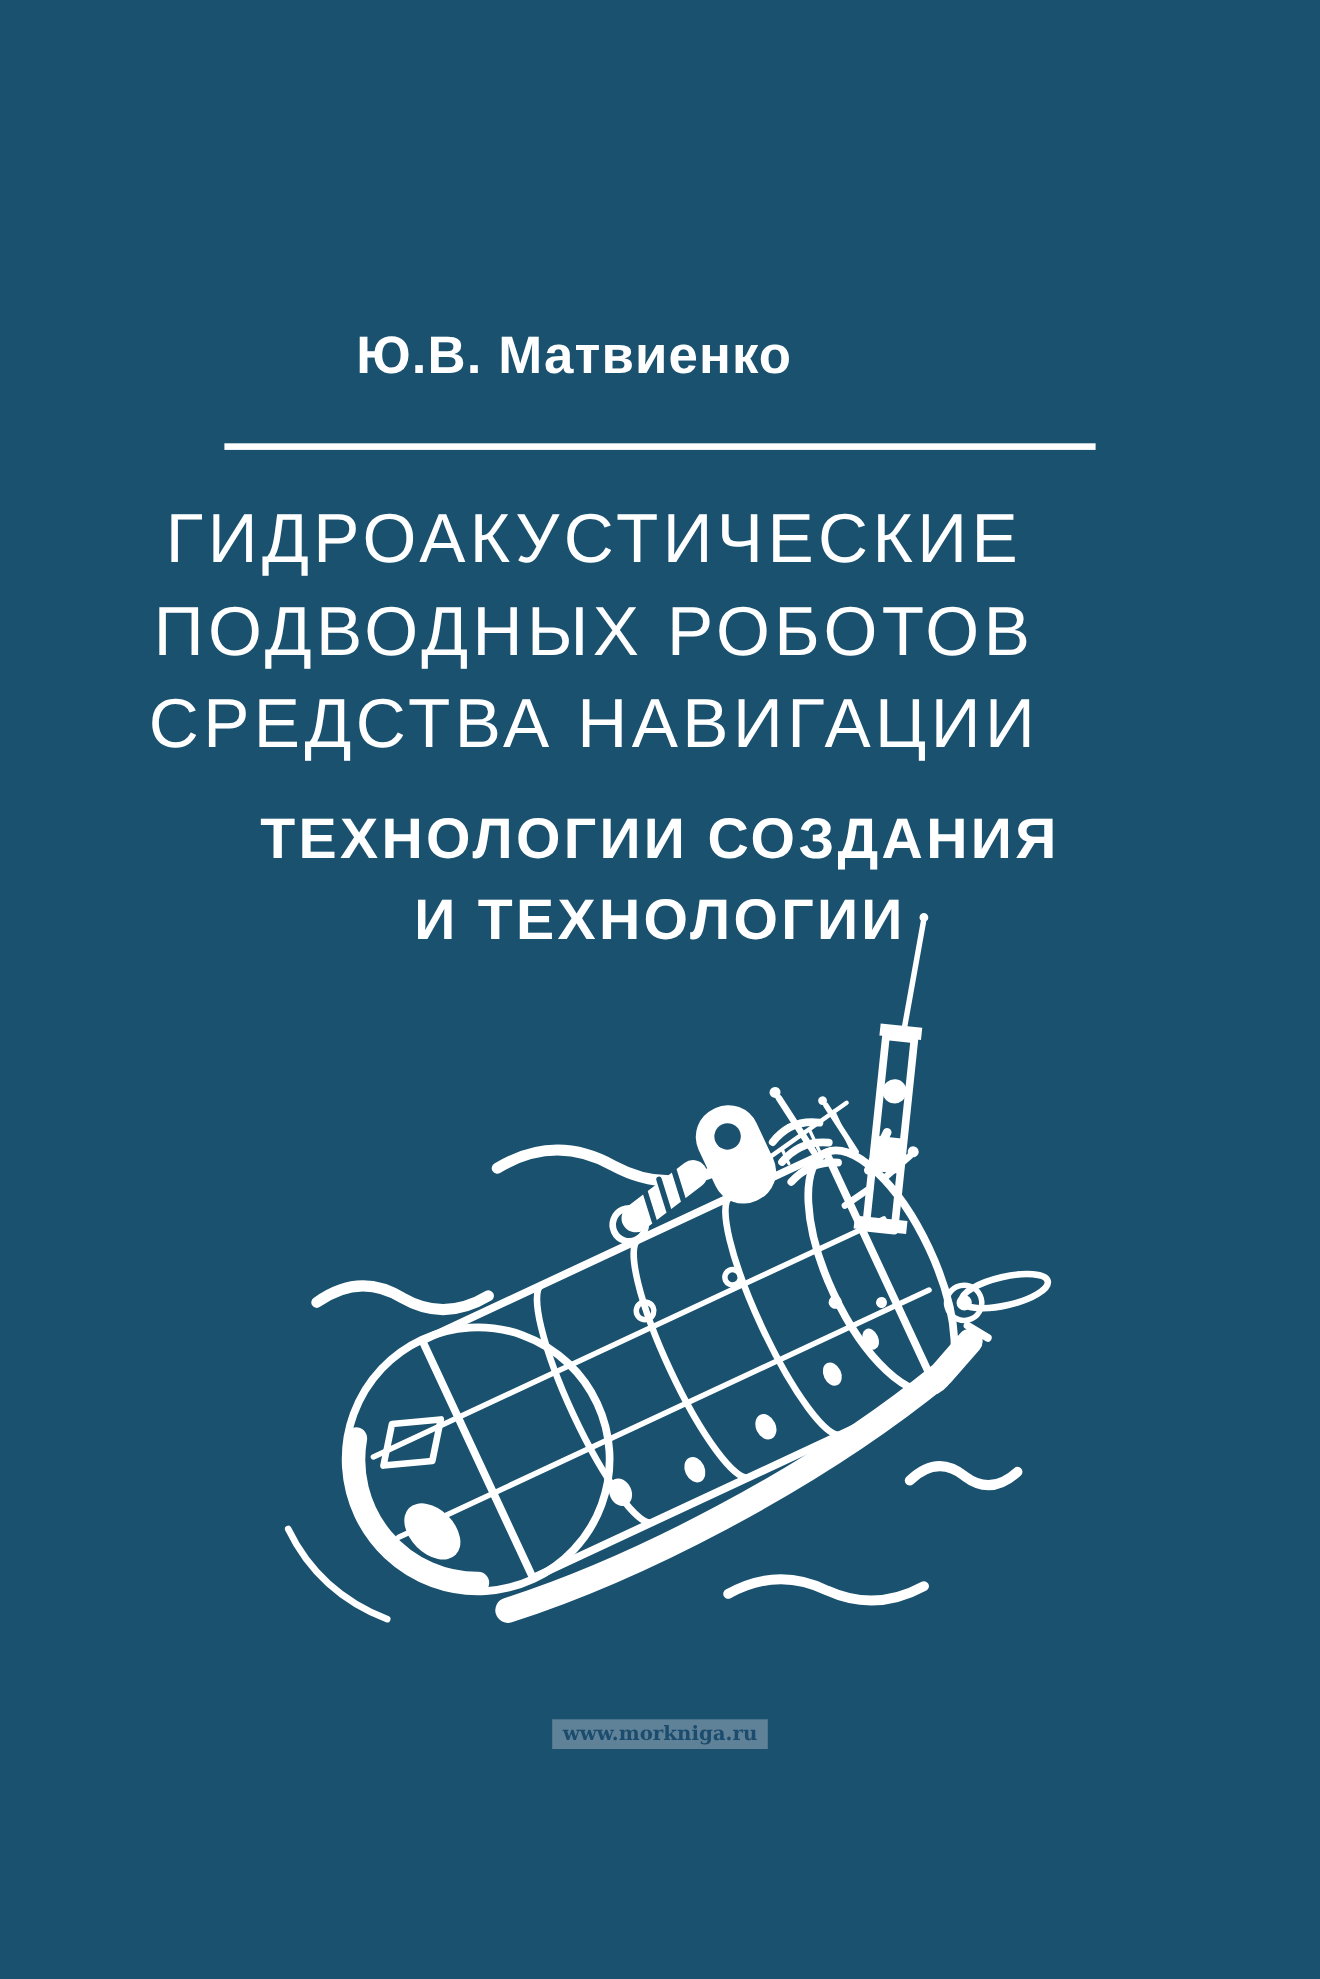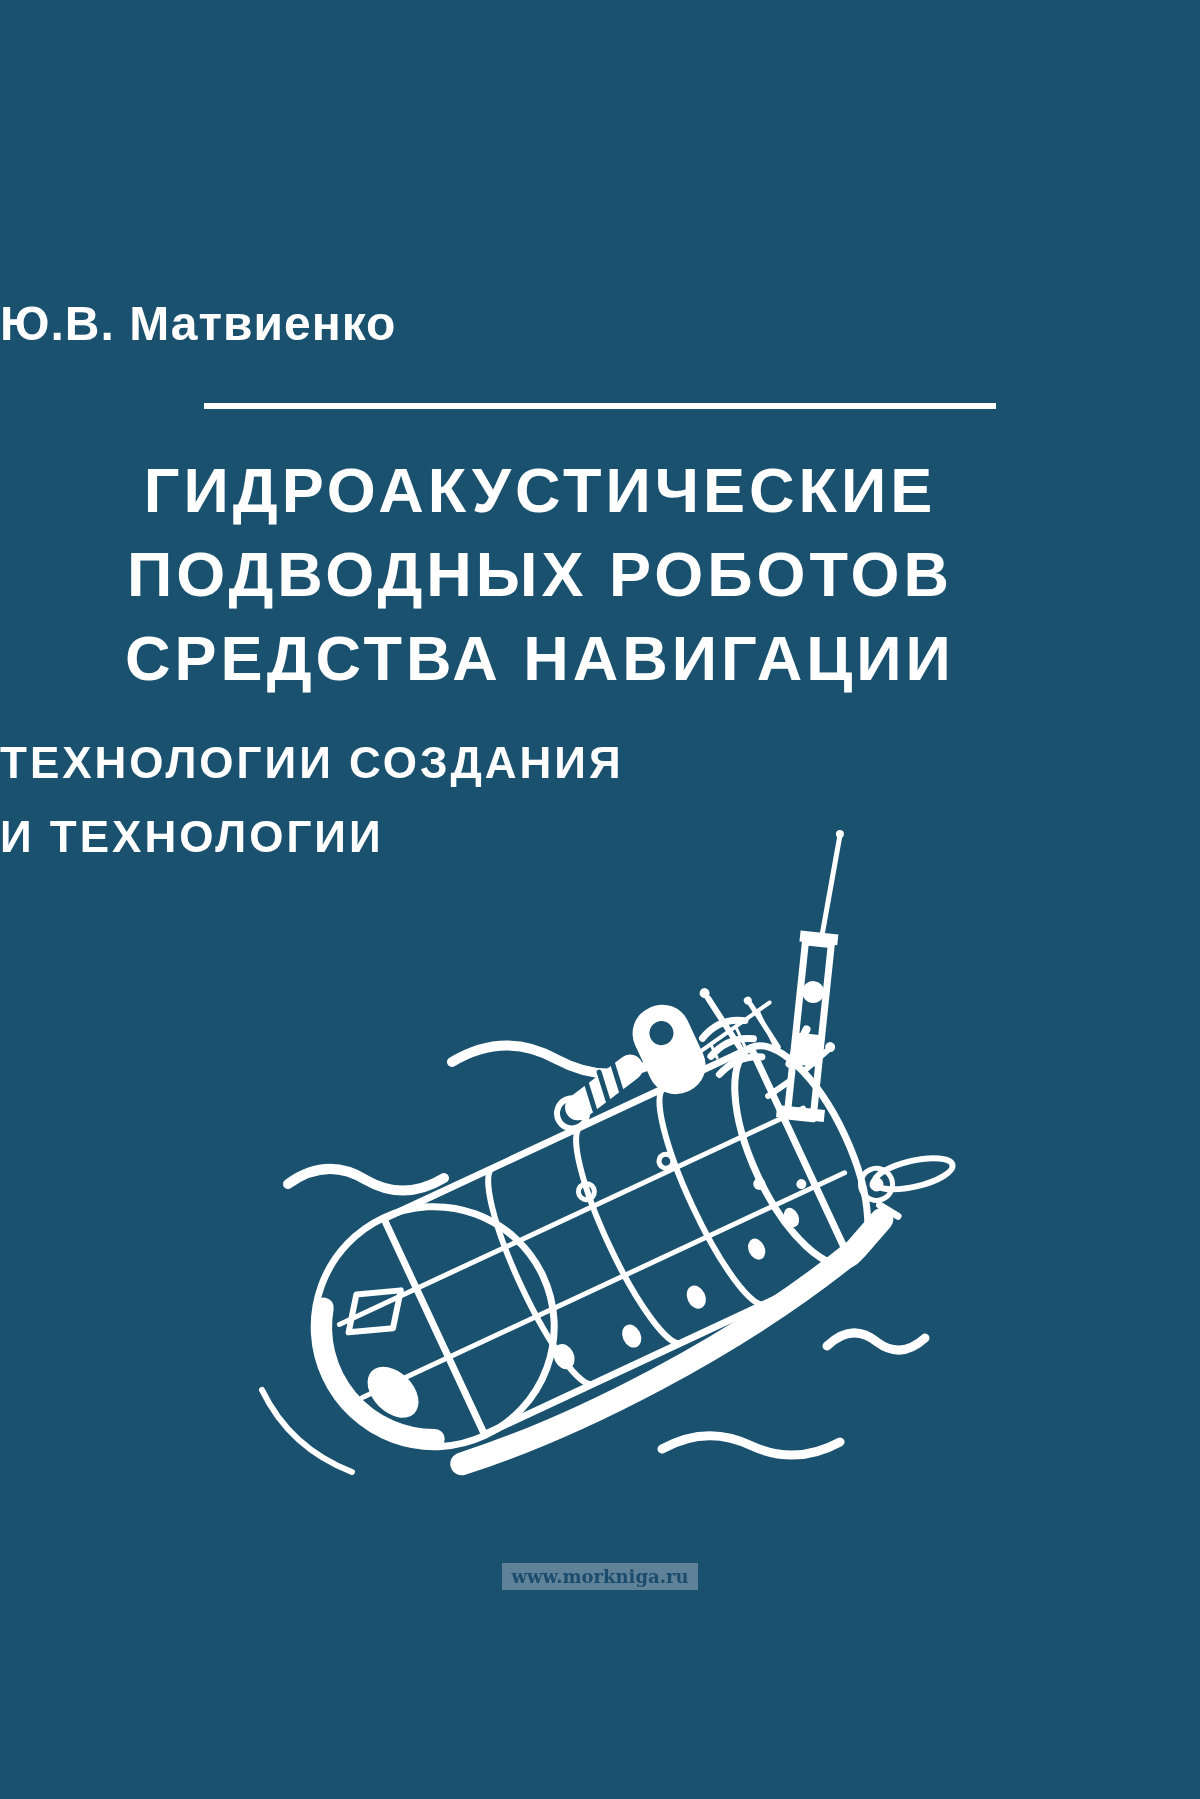--- a/index.html
+++ b/index.html
@@ -12,41 +12,42 @@
   body{background:#233; font-family:"Liberation Sans", sans-serif;}
   .cover{
     position:relative;
     width:1200px;height:1799px;
     background:var(--background);
     overflow:hidden;
     margin:0 auto;
   }
   .author{
     position:absolute;top:300px;left:0;width:1044px;
+    text-align:center;
     color:var(--ink);
     font-size:48px;font-weight:bold;letter-spacing:1px;
     line-height:1;
   }
   .divider{
     position:absolute;top:403px;left:204px;
     width:792px;height:6px;
     background:var(--ink);
   }
   .title{
     position:absolute;top:448px;left:0;width:1080px;
     text-align:center;
     color:var(--ink);
-    font-size:63px;font-weight:bold;letter-spacing:4px;
+    font-size:63px;font-weight:normal;letter-spacing:4px;
     line-height:84px;
   }
   .subtitle{
     position:absolute;top:726px;left:0;width:1200px;
-    text-align:left;
+    text-align:center;
     color:var(--ink);
-    font-size:44px;font-weight:bold;letter-spacing:3px;
+    font-size:52px;font-weight:bold;letter-spacing:3px;
     line-height:74px;
   }
   .illustration{
     position:absolute;top:0;left:0;width:1200px;height:1799px;
   }
   .watermark{
     position:absolute;top:1541px;left:502px;
     width:196px;height:27px;
     background:var(--watermark_bg);
     display:flex;align-items:center;justify-content:center;margin-top:22px;

